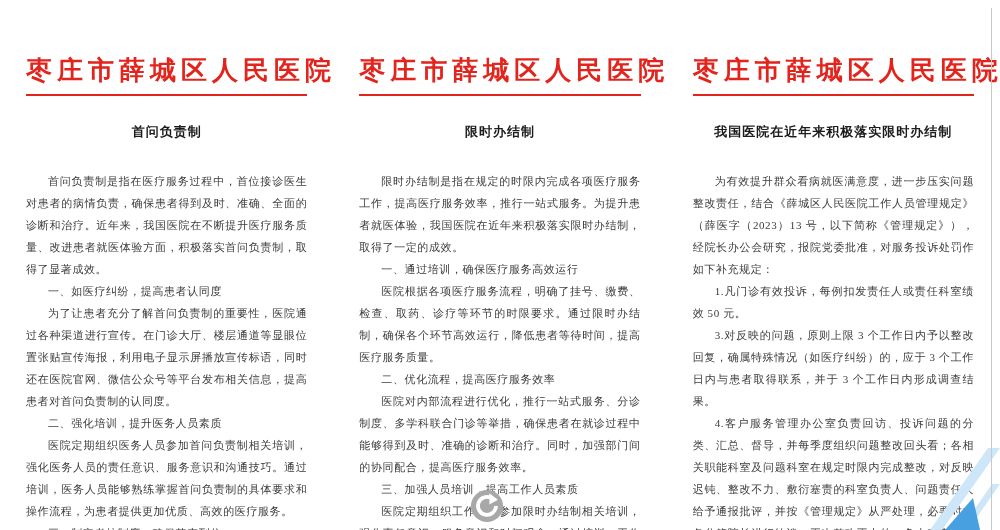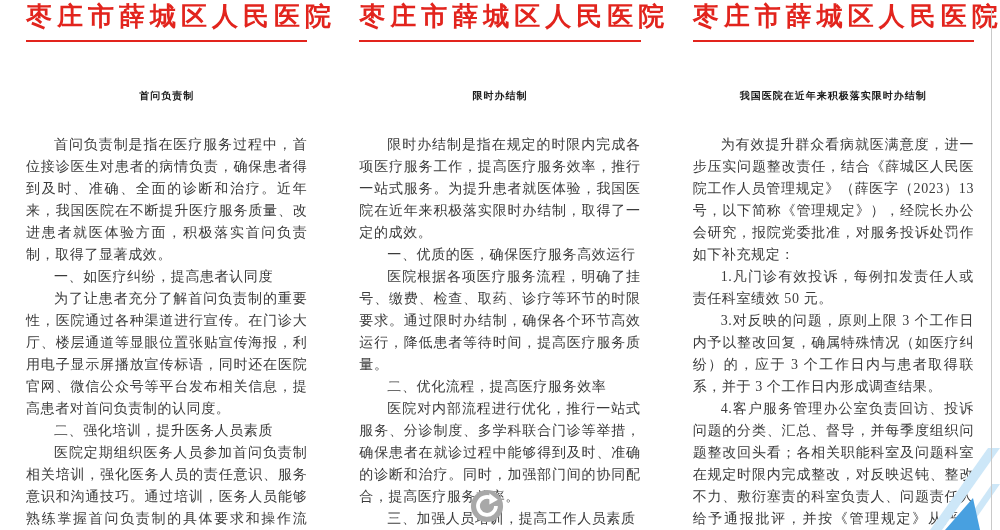--- a/index.html
+++ b/index.html
@@ -19,50 +19,51 @@
     width: 1000px;
   }
   .page {
     flex: 0 0 333.33px;
     width: 333.33px;
     box-sizing: border-box;
     padding: 0 26px;
     background: #ffffff;
   }
   .page-header {
+    margin-top: 54px;
     color: #e2241d;
     font-size: 26px;
     line-height: 34px;
     font-weight: bold;
     text-align: center;
     letter-spacing: 5px;
     white-space: nowrap;
   }
   .header-rule {
     margin-top: 6px;
     border: none;
     border-top: 2px solid #e2241d;
     height: 0;
   }
   .doc-title {
-    margin-top: 44px;
+    margin-top: 26px;
     color: #1c1c1c;
-    font-size: 10px;
+    font-size: 13px;
     line-height: 20px;
     font-weight: bold;
     text-align: center;
     letter-spacing: 1px;
   }
   .doc-body {
     margin-top: 28px;
     color: #3b3b3b;
   }
   .doc-body p {
     margin: 0;
-    font-size: 14px;
+    font-size: 11px;
     line-height: 22px;
     letter-spacing: 0.6px;
     text-align: justify;
     text-indent: 2em;
   }
   .viewer-rotate-btn {
     position: absolute;
     left: 470px;
     top: 489px;
     width: 34px;
@@ -109,21 +110,21 @@
 
     </div>
   </div>
 
   <div class="page">
     <div class="page-header">枣庄市薛城区人民医院</div>
     <hr class="header-rule">
     <div class="doc-title">限时办结制</div>
     <div class="doc-body">
       <p>限时办结制是指在规定的时限内完成各项医疗服务工作，提高医疗服务效率，推行一站式服务。为提升患者就医体验，我国医院在近年来积极落实限时办结制，取得了一定的成效。</p>
-      <p>一、优质的医，确保医疗服务高效运行</p>
+      <p>一、通过培训，确保医疗服务高效运行</p>
       <p>医院根据各项医疗服务流程，明确了挂号、缴费、检查、取药、诊疗等环节的时限要求。通过限时办结制，确保各个环节高效运行，降低患者等待时间，提高医疗服务质量。</p>
       <p>二、优化流程，提高医疗服务效率</p>
       <p>医院对内部流程进行优化，推行一站式服务、分诊制度、多学科联合门诊等举措，确保患者在就诊过程中能够得到及时、准确的诊断和治疗。同时，加强部门间的协同配合，提高医疗服务效率。</p>
       <p>三、加强人员培训，提高工作人员素质</p>
       <p>医院定期组织工作人员参加限时办结制相关培训，强化责任意识、服务意识和时间观念。通过培训，工作人员能够熟练掌握限时办结制的具体要求和操作流程，为患者提供高效、优质的医</p>
     </div>
   </div>
 
   <div class="page">
     <div class="page-header">枣庄市薛城区人民医院</div>

